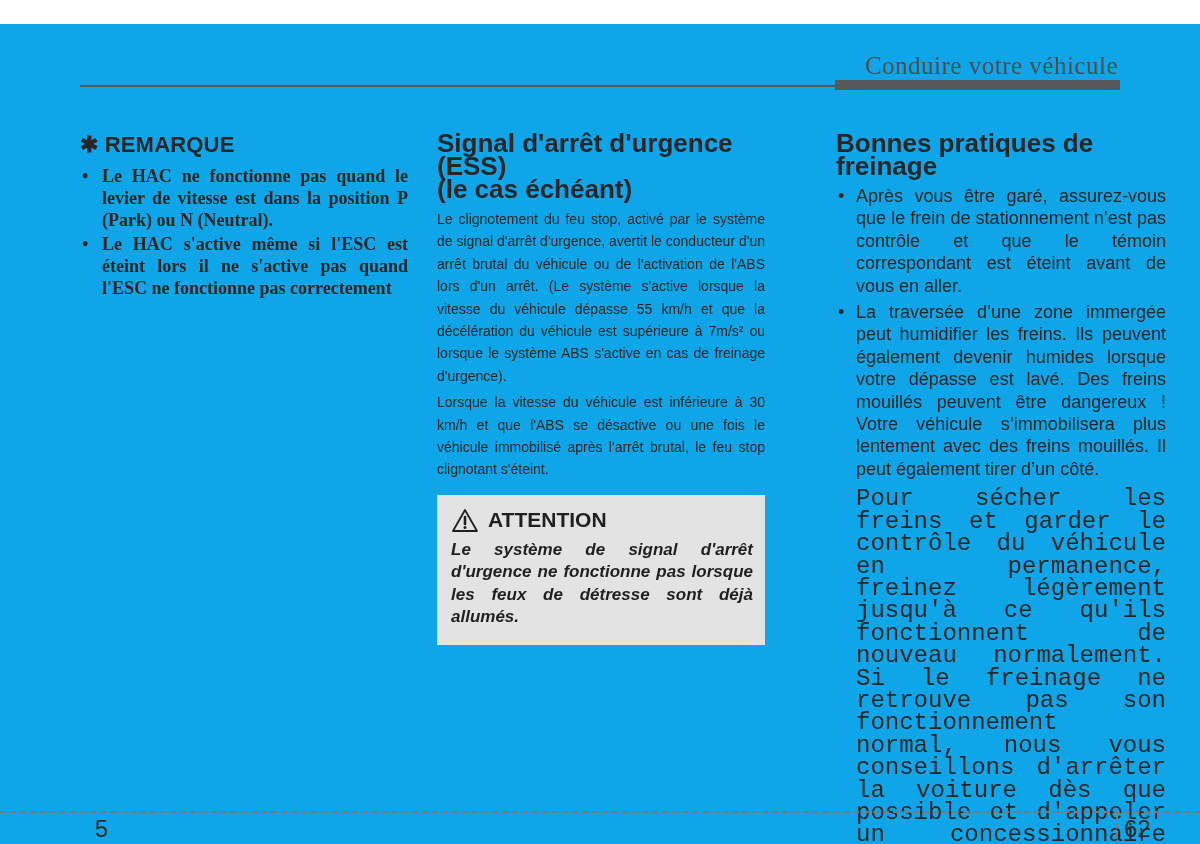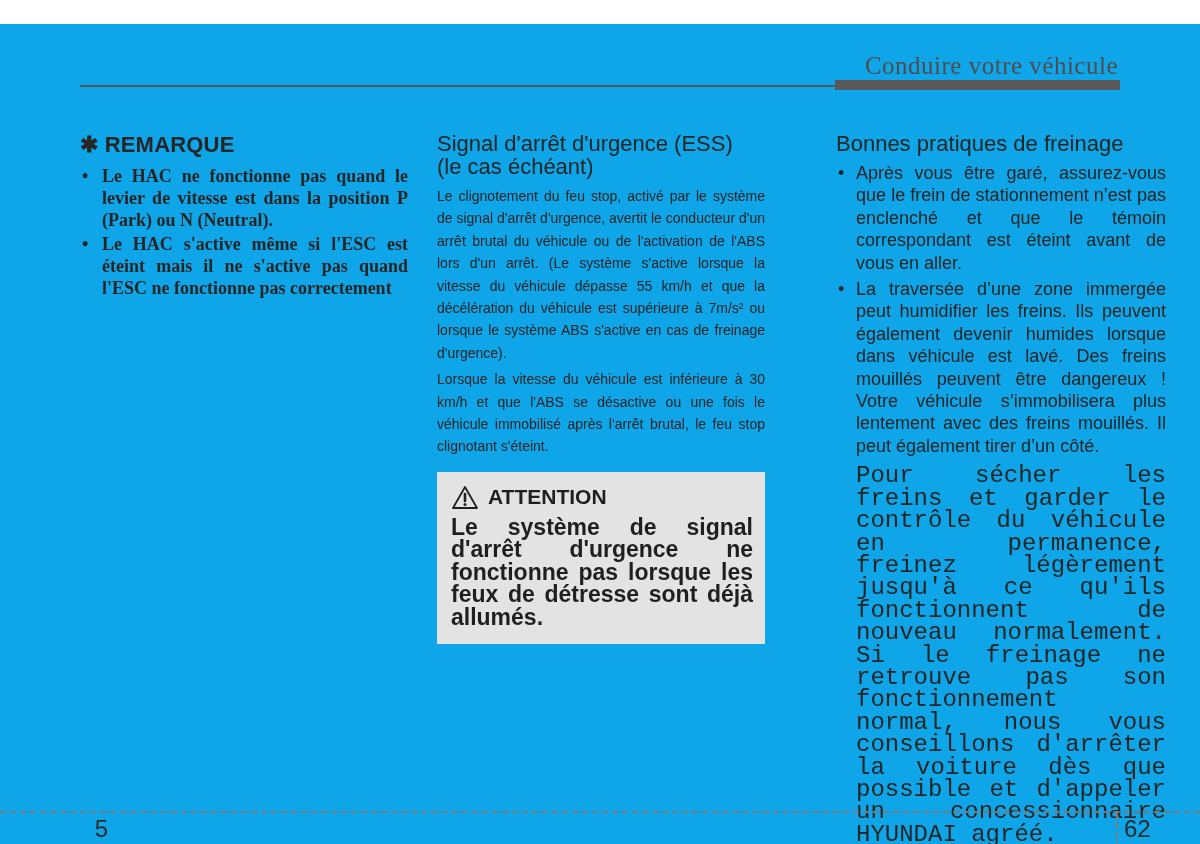--- a/index.html
+++ b/index.html
@@ -47,21 +47,21 @@
   .note-heading .marker{margin-right:6px;}
   .serif-bullets{
     font-family:"Liberation Serif", serif;
     font-weight:bold;font-size:18px;line-height:21.8px;
     text-align:justify;color:#262626;
   }
   .bullet-item{position:relative;padding-left:22px;margin-bottom:3px;}
   .bullet-item .dot{position:absolute;left:2px;top:0;}
 
   .section-heading{
-    font-size:22px;font-weight:normal;line-height:23px;
+    font-size:26px;font-weight:bold;line-height:23px;
     margin:0 0 7px 0;color:#262626;
   }
   .body-par{
     font-size:14px;line-height:22.4px;
     text-align:justify;margin:0 0 4px 0;color:#262626;
   }
   .sans-bullets{
     font-size:18px;line-height:22.4px;
     text-align:justify;color:#262626;
   }
@@ -78,22 +78,22 @@
     background:#e3e3e3;
     padding:13px 12px 16px 14px;
   }
   .attention-head{
     display:flex;
     font-size:21px;font-weight:bold;color:#1f1f1f;
     margin-bottom:6px;
   }
   .attention-head svg{margin-right:9px;display:block;}
   .attention-body{
-    font-size:23px;line-height:22.4px;
-    font-weight:bold;
+    font-size:17px;line-height:22.4px;
+    font-weight:bold;font-style:italic;
     text-align:justify;color:#1f1f1f;
   }
   
   .footer-dash-h{
     position:absolute;
     left:0;top:787px;width:1200px;height:0;
     border-top:2px dashed #7a7a7a;
   }
   .footer-dash-v{
     position:absolute;
@@ -120,21 +120,21 @@
     <div class="note-heading">
       <span class="marker">✱</span><span>REMARQUE</span>
     </div>
     <div class="serif-bullets">
       <div class="bullet-item">
         <span class="dot">•</span>
         <span>Le HAC ne fonctionne pas quand le levier de vitesse est dans la position P (Park) ou N (Neutral).</span>
       </div>
       <div class="bullet-item">
         <span class="dot">•</span>
-        <span>Le HAC s'active même si l'ESC est éteint mais il ne s'active pas quand l'ESC ne fonctionne pas correctement</span>
+        <span>Le HAC s'active même si l'ESC est éteint lors il ne s'active pas quand l'ESC ne fonctionne pas correctement</span>
       </div>
     </div>
   </div>
 
   <div class="col col-mid">
     <h2 class="section-heading">
       <span style="display:block">Signal d'arrêt d'urgence (ESS)</span>
       <span style="display:block">(le cas échéant)</span>
     </h2>
     <p class="body-par">Le clignotement du feu stop, activé par le système de signal d'arrêt d'urgence, avertit le conducteur d'un arrêt brutal du véhicule ou de l'activation de l'ABS lors d'un arrêt. (Le système s'active lorsque la vitesse du véhicule dépasse 55 km/h et que la décélération du véhicule est supérieure à 7m/s² ou lorsque le système ABS s'active en cas de freinage d'urgence).</p>
@@ -151,25 +151,25 @@
       </div>
       <div class="attention-body">Le système de signal d'arrêt d'urgence ne fonctionne pas lorsque les feux de détresse sont déjà allumés.</div>
     </div>
   </div>
 
   <div class="col col-right">
     <h2 class="section-heading">Bonnes pratiques de freinage</h2>
     <div class="sans-bullets">
       <div class="bullet-item">
         <span class="dot">•</span>
-        <span>Après vous être garé, assurez-vous que le frein de stationnement n’est pas enclenché et que le témoin correspondant est éteint avant de vous en aller.</span>
+        <span>Après vous être garé, assurez-vous que le frein de stationnement n’est pas contrôle et que le témoin correspondant est éteint avant de vous en aller.</span>
       </div>
       <div class="bullet-item">
         <span class="dot">•</span>
-        <span>La traversée d’une zone immergée peut humidifier les freins. Ils peuvent également devenir humides lorsque dans véhicule est lavé. Des freins mouillés peuvent être dangereux ! Votre véhicule s’immobilisera plus lentement avec des freins mouillés. Il peut également tirer d’un côté.</span>
+        <span>La traversée d’une zone immergée peut humidifier les freins. Ils peuvent également devenir humides lorsque votre dépasse est lavé. Des freins mouillés peuvent être dangereux ! Votre véhicule s’immobilisera plus lentement avec des freins mouillés. Il peut également tirer d’un côté.</span>
       </div>
     </div>
     <p class="indent-par">Pour sécher les freins et garder le contrôle du véhicule en permanence, freinez légèrement jusqu'à ce qu'ils fonctionnent de nouveau normalement. Si le freinage ne retrouve pas son fonctionnement normal, nous vous conseillons d'arrêter la voiture dès que possible et d'appeler un concessionnaire HYUNDAI agréé.</p>
   </div>
 
   <div class="footer-dash-h"></div>
   <div class="footer-dash-v"></div>
   <div class="footer-page footer-chapter">5</div>
   <div class="footer-page footer-pagenum">62</div>
 

